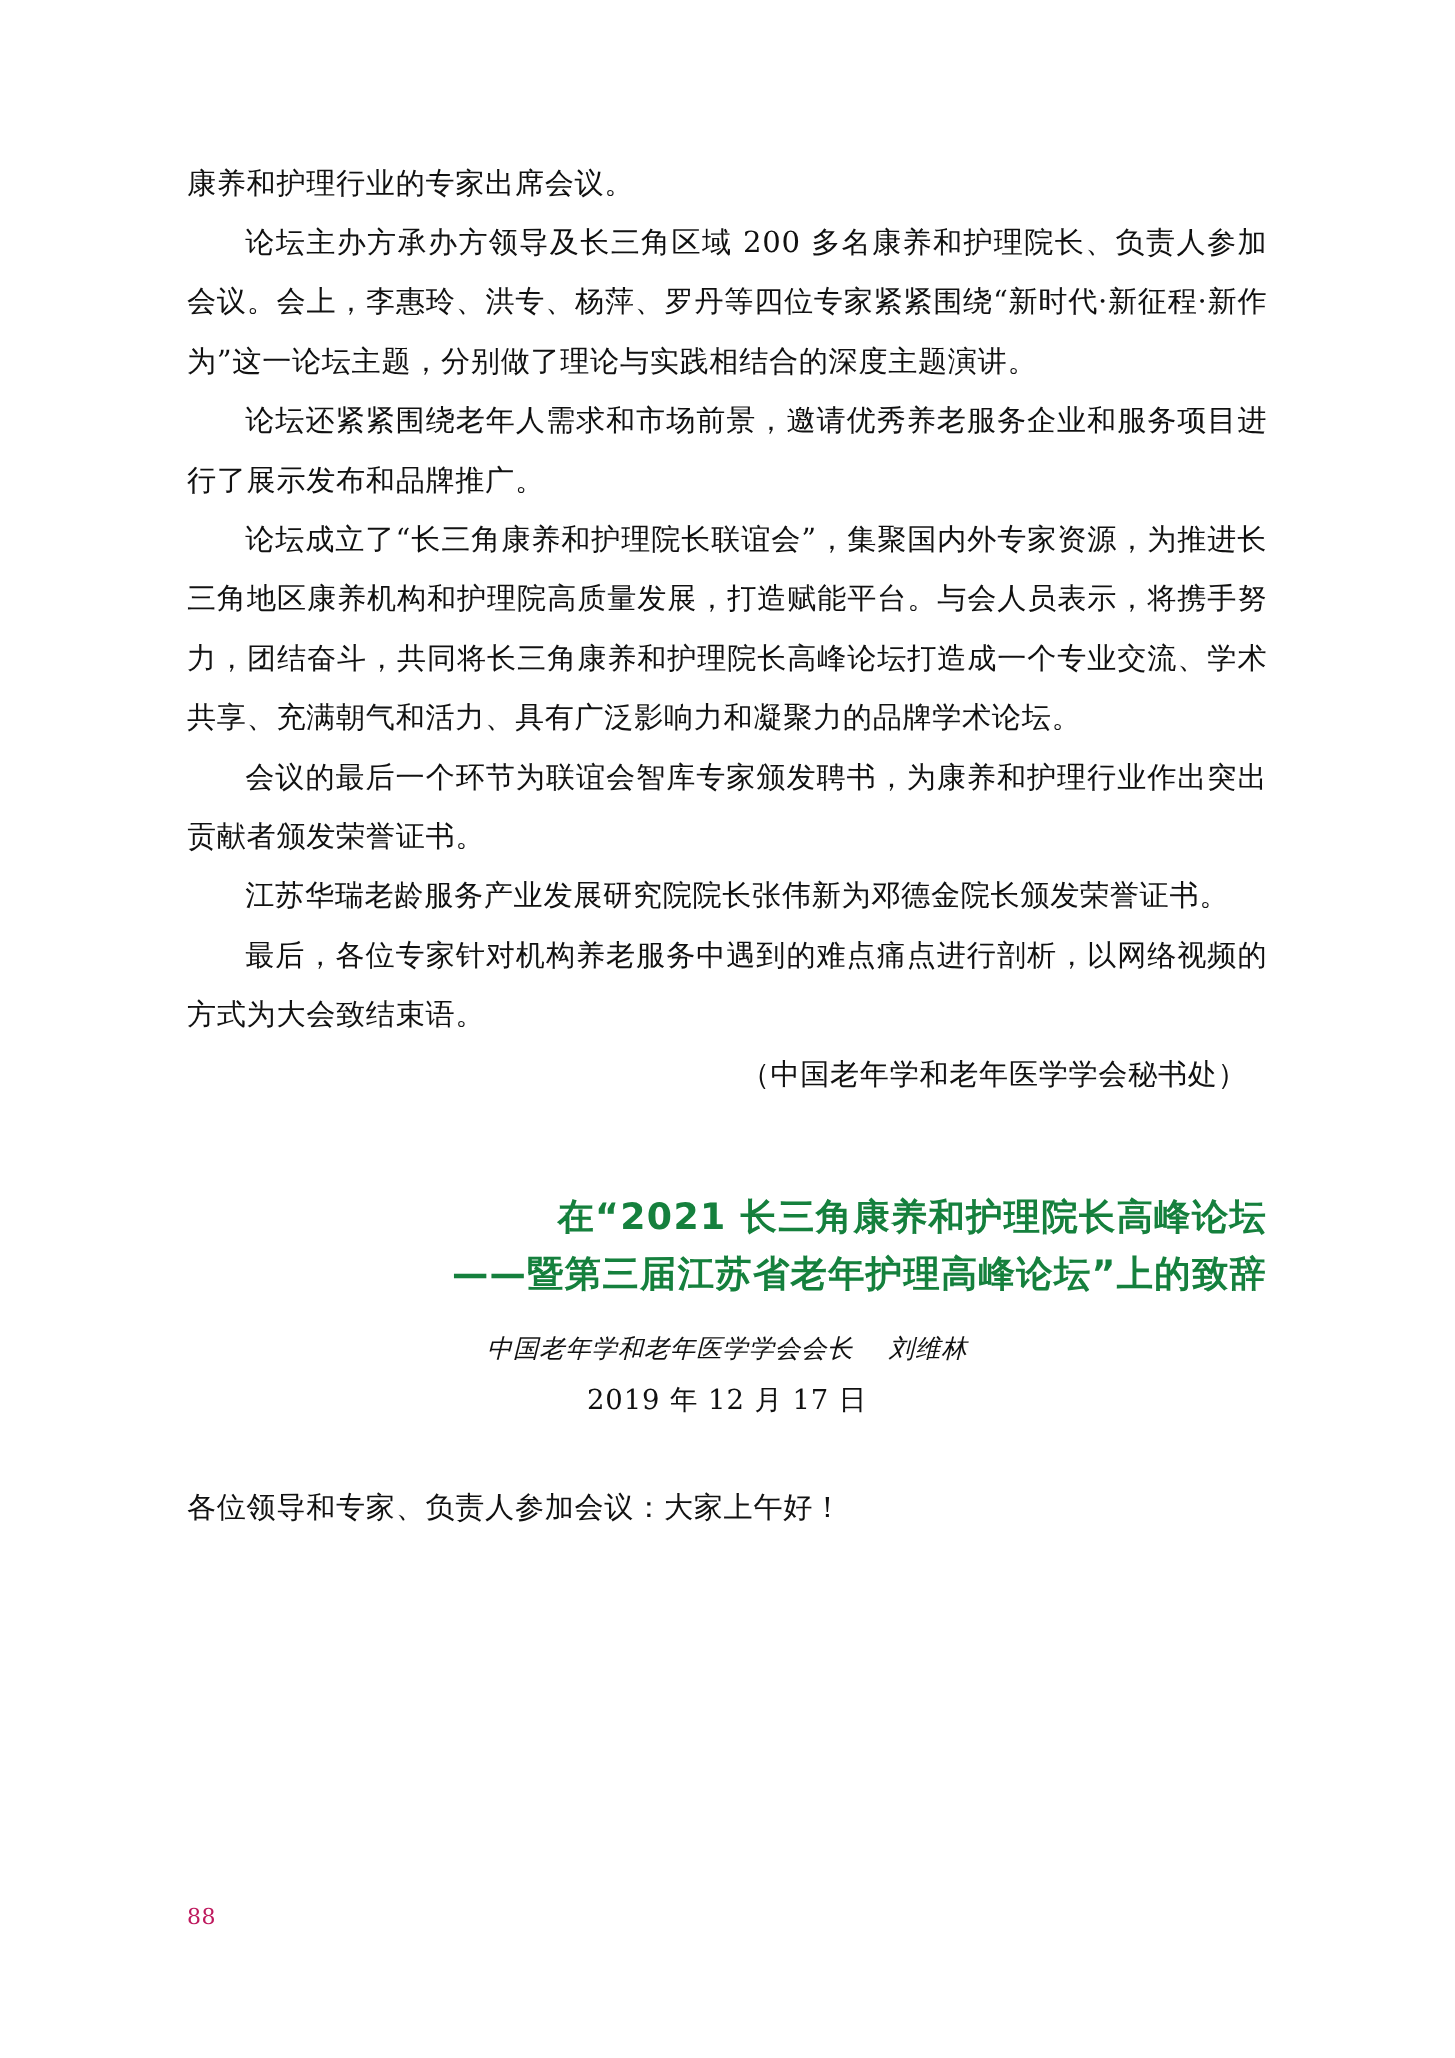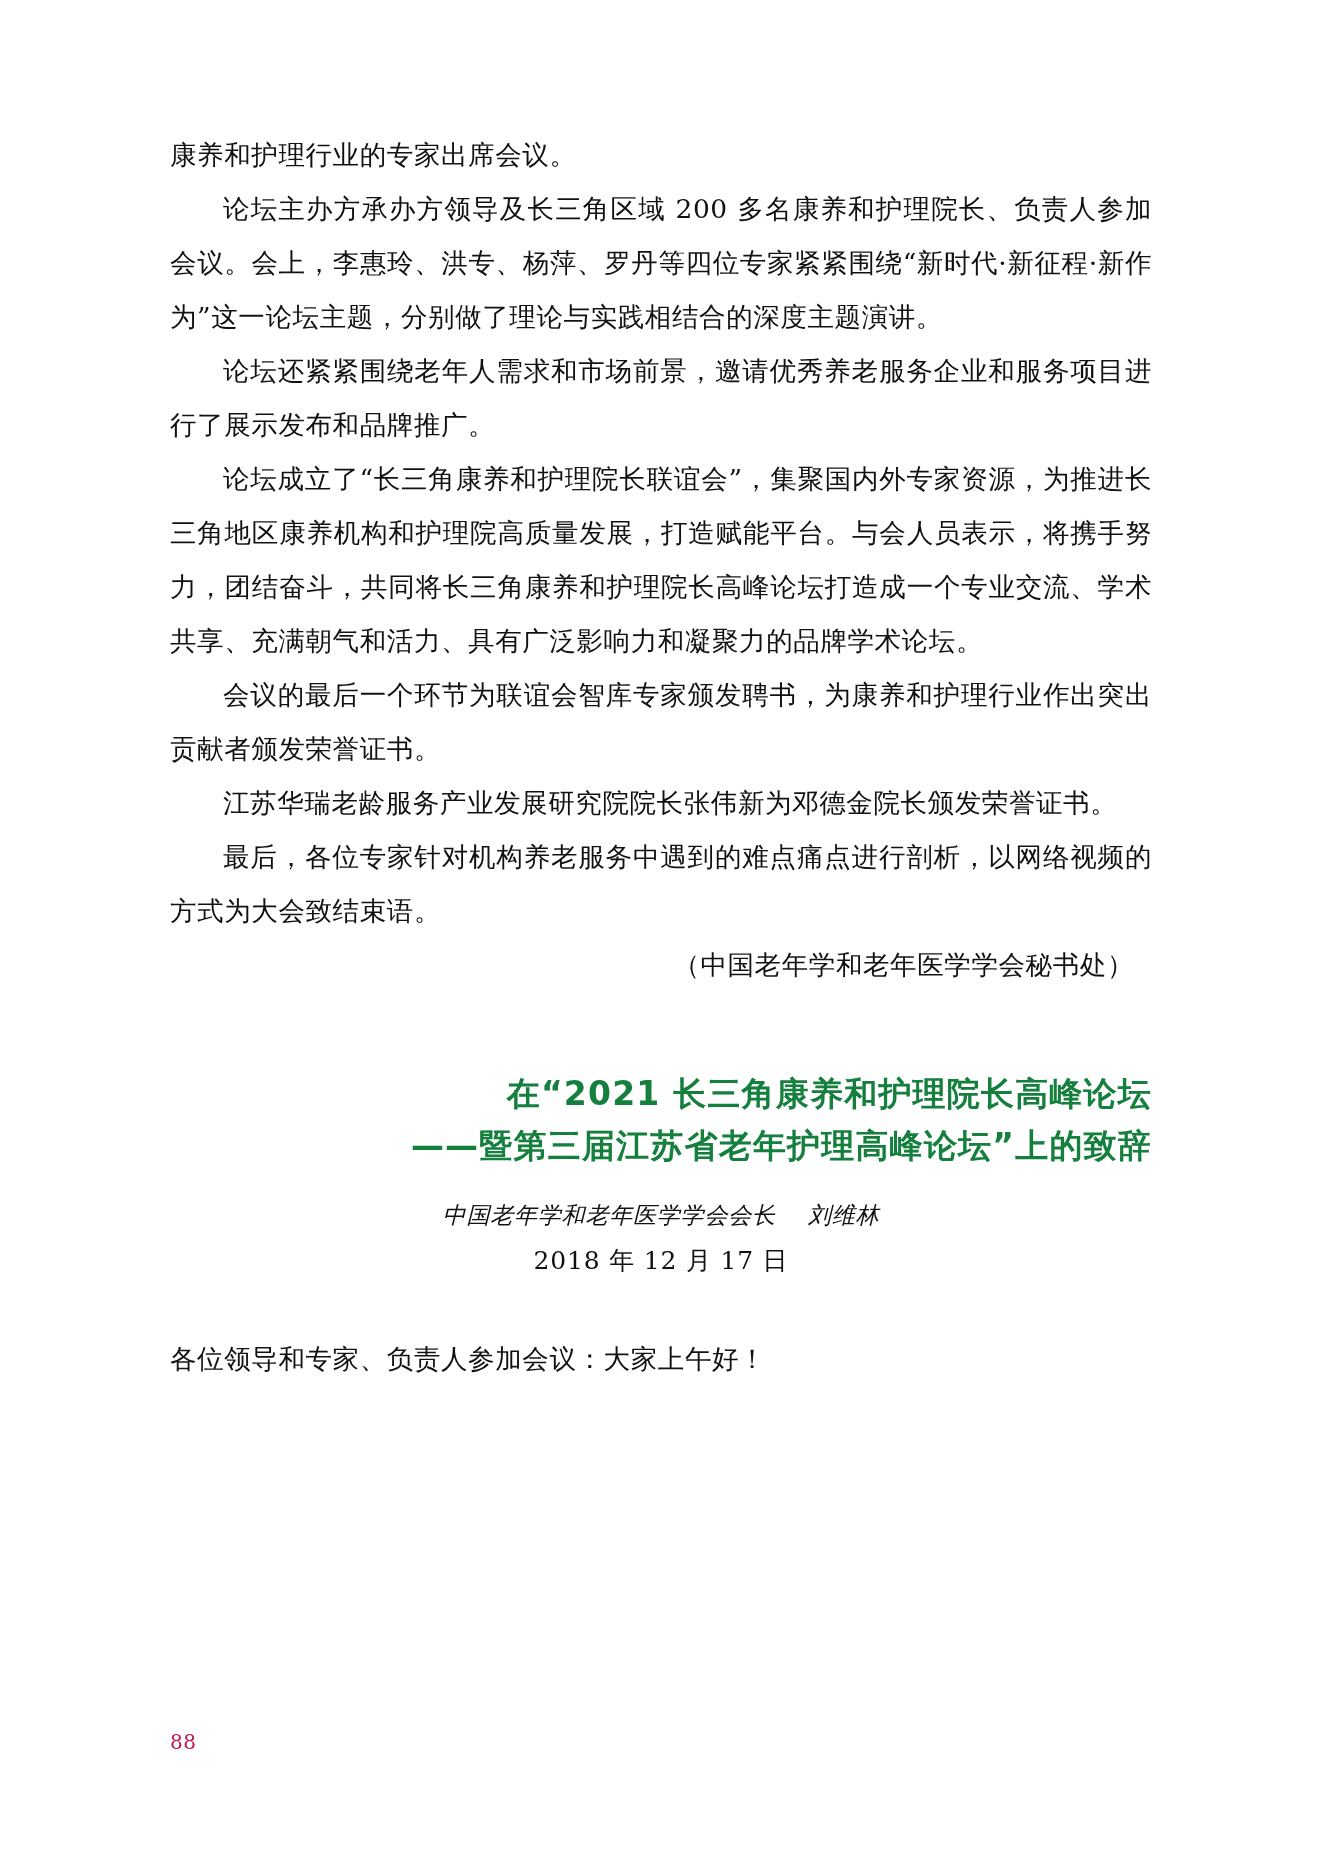--- a/index.html
+++ b/index.html
@@ -14,21 +14,21 @@
     background: #ffffff;
     margin: 0 auto;
     overflow: hidden;
     font-family: "DejaVu Serif", "Liberation Serif", serif;
     color: #111111;
     box-sizing: border-box;
   }
   .content {
     position: absolute;
     left: 170px;
-    top: 128px;
+    top: 140px;
     width: 982px;
   }
   
   .para {
     font-size: 26.5px;
     line-height: 54px;
     text-align: justify;
     text-justify: inter-ideograph;
     letter-spacing: 0.6px;
     margin: 0;
@@ -132,21 +132,21 @@
 
     <h1 class="headline">
       <span class="headline-line">在“2021 长三角康养和护理院长高峰论坛</span>
       <span class="headline-line">——暨第三届江苏省老年护理高峰论坛”上的致辞</span>
     </h1>
 
     <p class="byline">
       <span>中国老年学和老年医学学会会长</span><span class="sep"></span><span>刘维林</span>
     </p>
 
-    <p class="byline-date">2018 年 12 月 17 日</p>
+    <p class="byline-date">2019 年 12 月 17 日</p>
 
     <div class="gap-after-byline"></div>
 
     <div>
       <p class="para last-line-left">各位领导和专家、负责人参加会议：大家上午好！</p>
 
     </div>
 
   </div>
 

